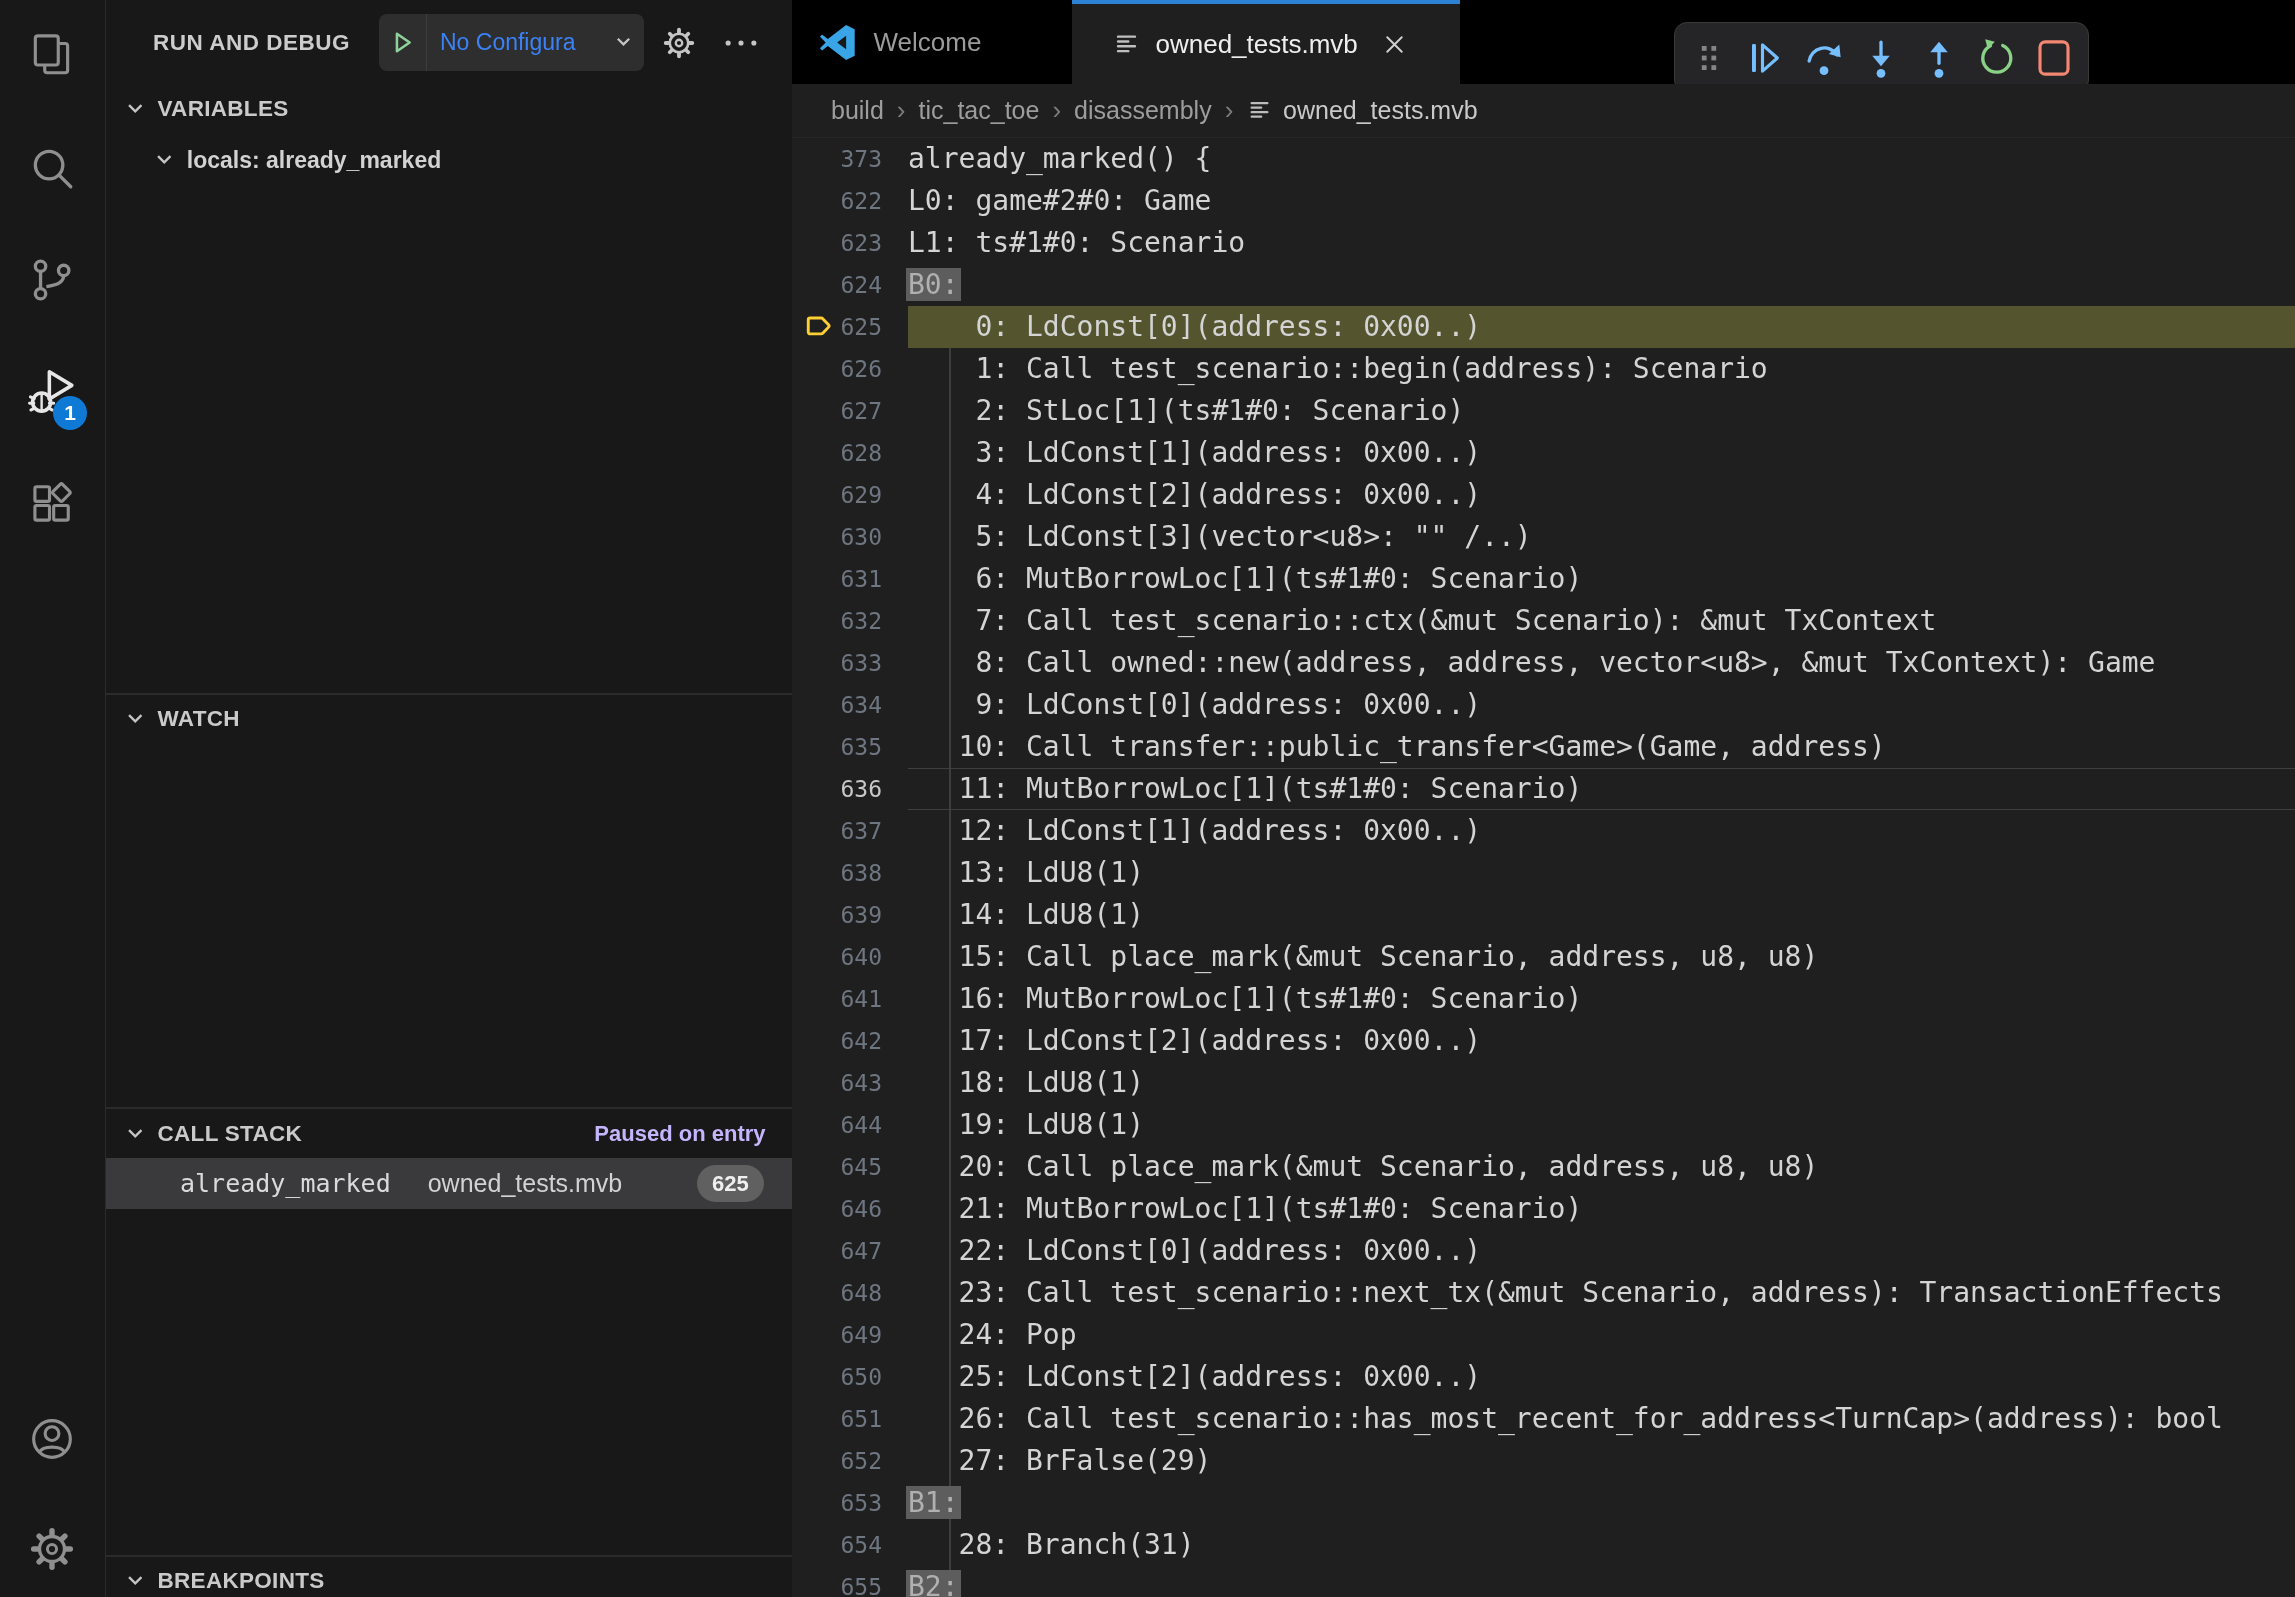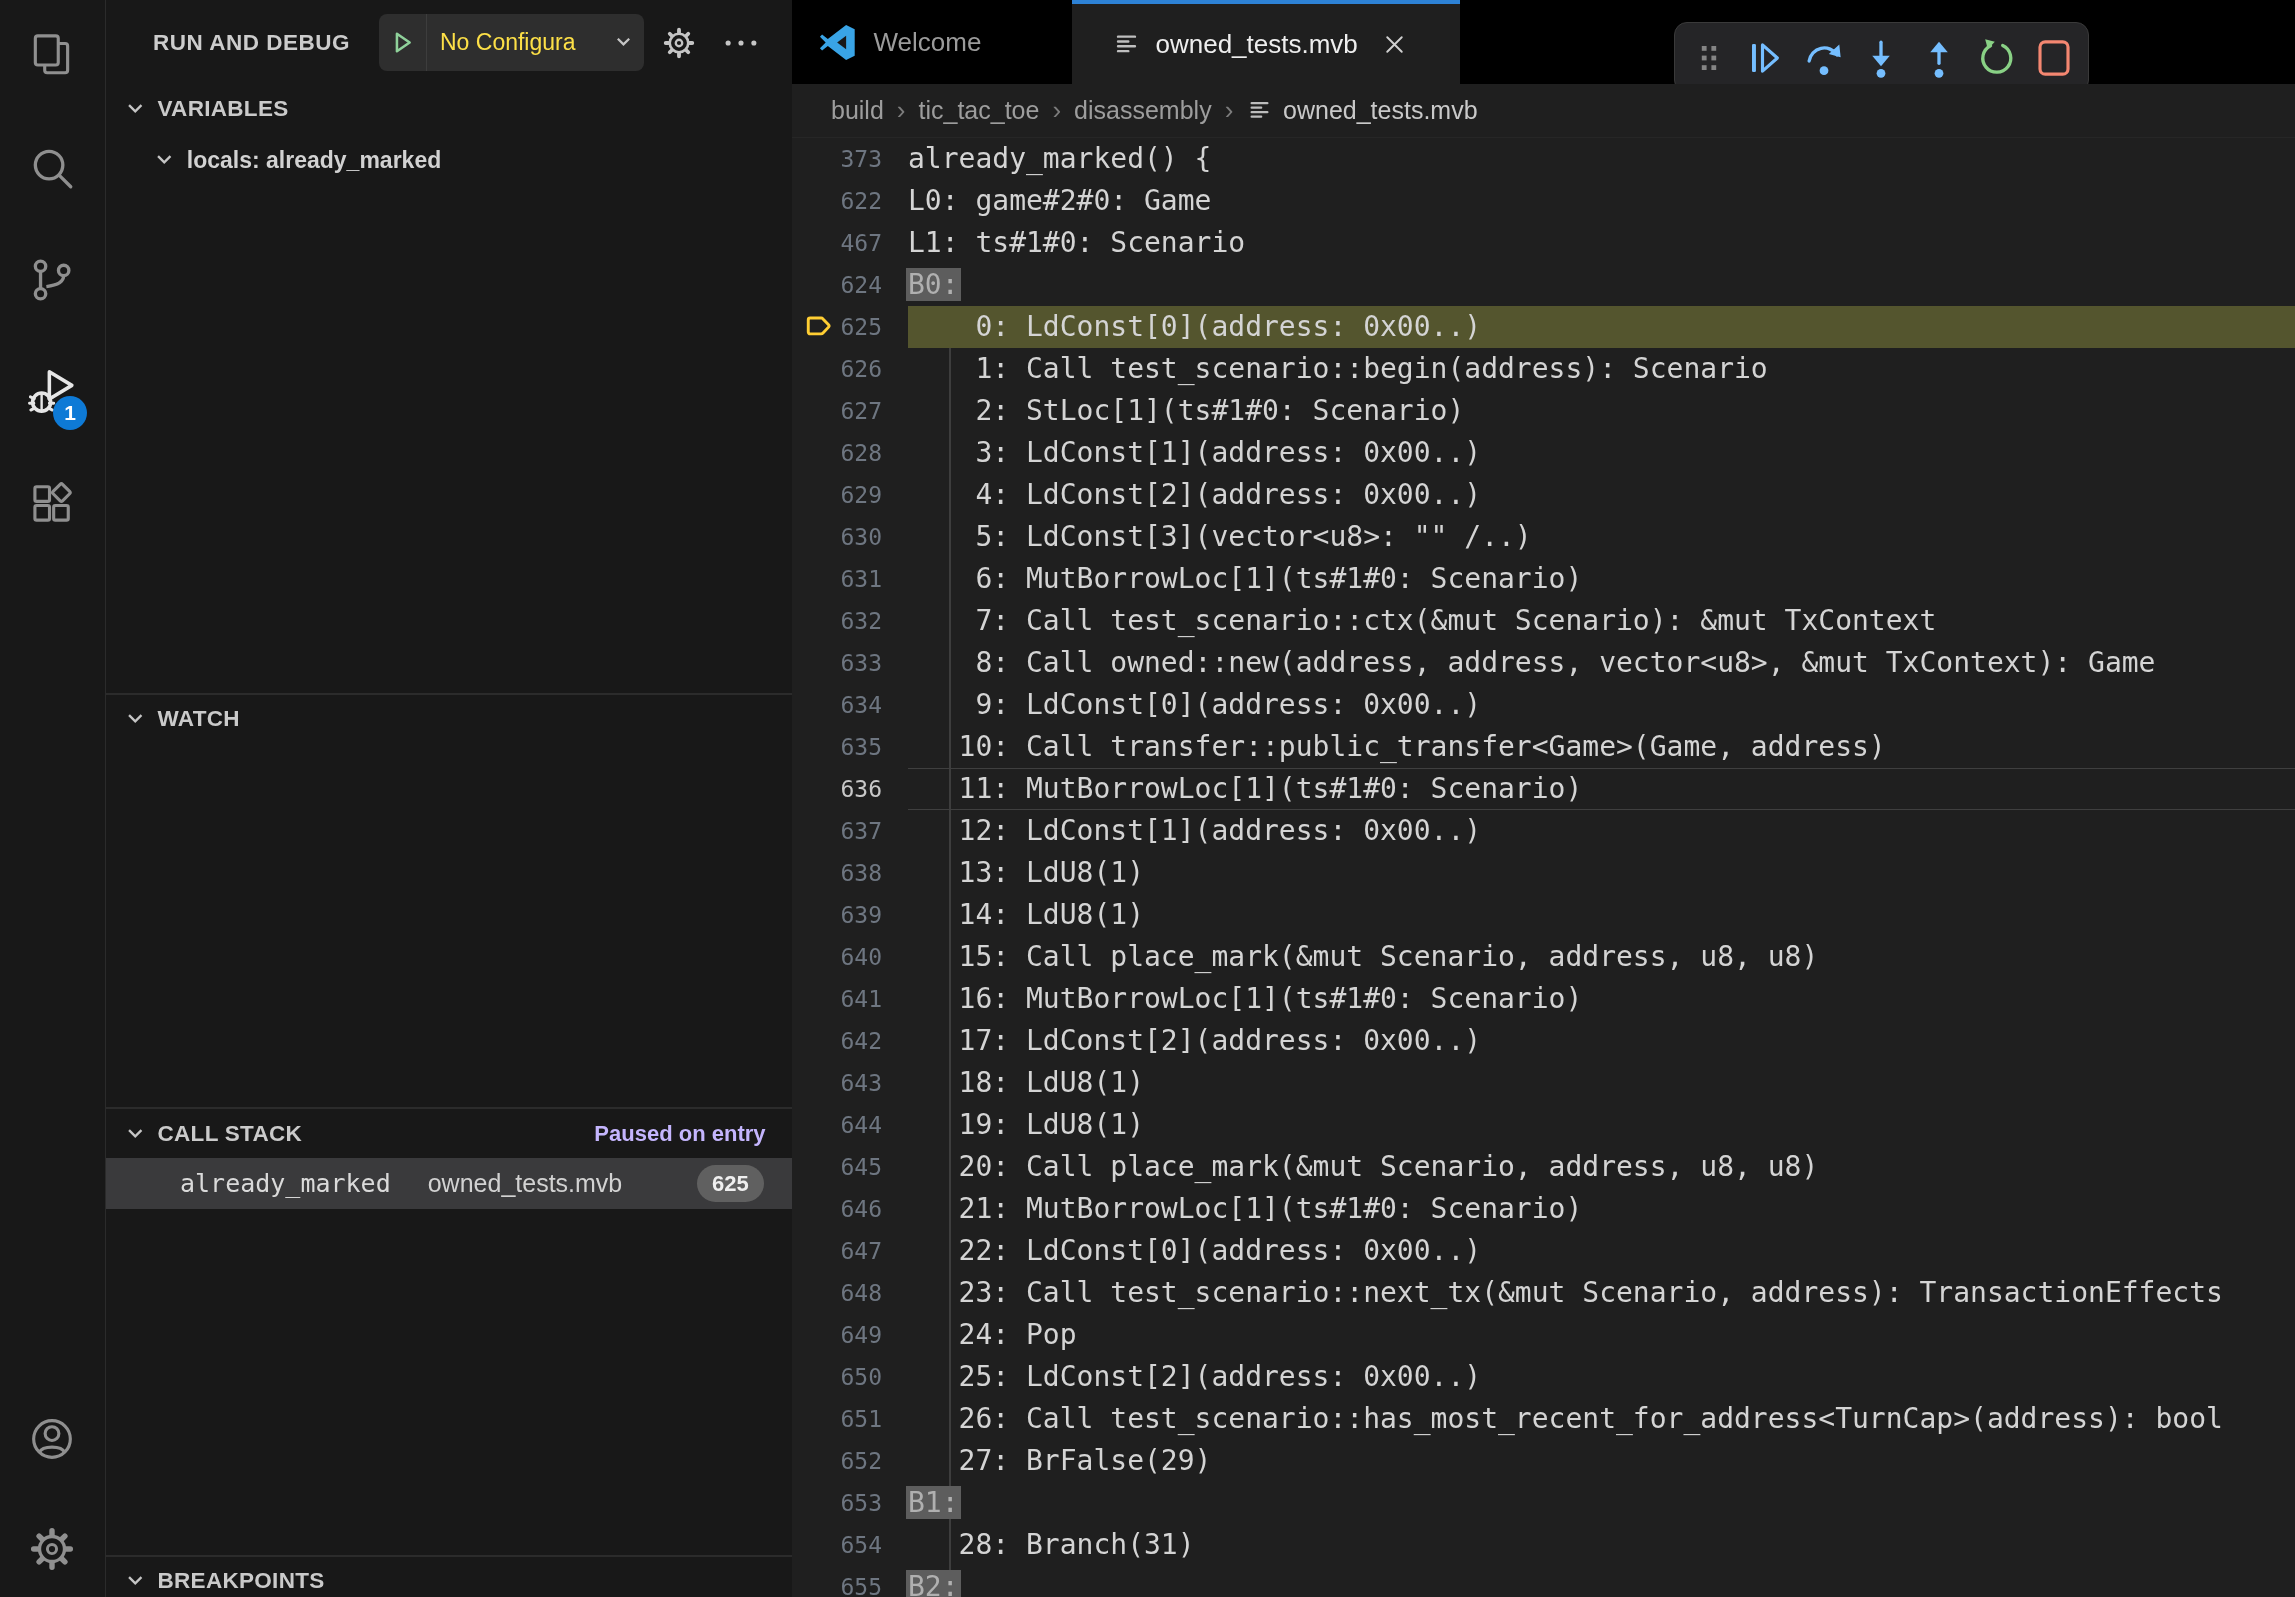--- a/index.html
+++ b/index.html
@@ -12,21 +12,21 @@
   .ab-icon{position:absolute;left:52px;transform:translate(-50%,-50%);}
   .ab-badge{position:absolute;left:53px;top:396px;width:34px;height:34px;border-radius:50%;background:#0e7ad6;
             color:#fff;font-size:21px;font-weight:700;display:flex;align-items:center;justify-content:center;}
 
   
   .sidebar{position:absolute;left:106px;top:0;width:686px;height:100%;background:#181818;}
   .sb-header{position:absolute;left:0;top:0;width:100%;height:85px;}
   .sb-title{position:absolute;left:47px;top:43px;transform:translateY(-50%);font-size:22.5px;font-weight:600;letter-spacing:0.5px;color:#cccccc;white-space:nowrap;}
   .cfg{position:absolute;left:273px;top:13.7px;width:265px;height:57px;background:#2e2e2e;border-radius:8px;display:flex;align-items:center;overflow:hidden;}
   .cfg-play{width:47px;height:100%;display:flex;align-items:center;justify-content:center;border-right:1.6px solid #3d3d3d;}
-  .cfg-label{flex:1;padding-left:13px;font-size:23px;color:#fde047;white-space:nowrap;overflow:hidden;}
+  .cfg-label{flex:1;padding-left:13px;font-size:23px;color:#3b82f6;white-space:nowrap;overflow:hidden;}
   .cfg-chevron{padding:0 9.7px 0 1.6px;}
   .hdr-gear{position:absolute;left:573px;top:43px;transform:translate(-50%,-50%);}
   .hdr-dots{position:absolute;left:635px;top:43px;transform:translate(-50%,-50%);}
 
   .sb-section-header{position:absolute;left:0;width:100%;height:42px;display:flex;align-items:center;}
   .sb-chevron{margin-left:17.7px;}
   .sb-section-label{margin-left:11.3px;font-size:22.5px;font-weight:700;letter-spacing:0.3px;color:#cacaca;white-space:nowrap;}
   .sb-status{position:absolute;right:26.5px;font-size:22px;font-weight:700;color:#c4b5fd;white-space:nowrap;}
   .sb-div{position:absolute;left:0;width:100%;height:1.6px;background:#2b2b2b;}
 
@@ -309,21 +309,21 @@
     <div class="ln">373</div>
 
     <div class="ctext">already_marked() {</div>
   </div>
           <div class="crow">
     <div class="ln">622</div>
 
     <div class="ctext">L0: game#2#0: Game</div>
   </div>
           <div class="crow">
-    <div class="ln">467</div>
+    <div class="ln">623</div>
 
     <div class="ctext">L1: ts#1#0: Scenario</div>
   </div>
           <div class="crow k-label">
     <div class="ln">624</div>
 
     <div class="ctext"><span class="blabel">B0:</span></div>
   </div>
           <div class="crow k-current">
     <div class="ln">625</div>

